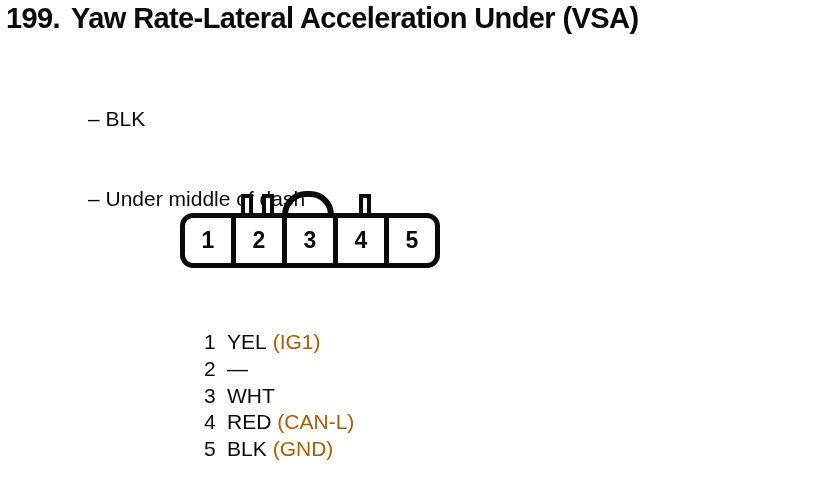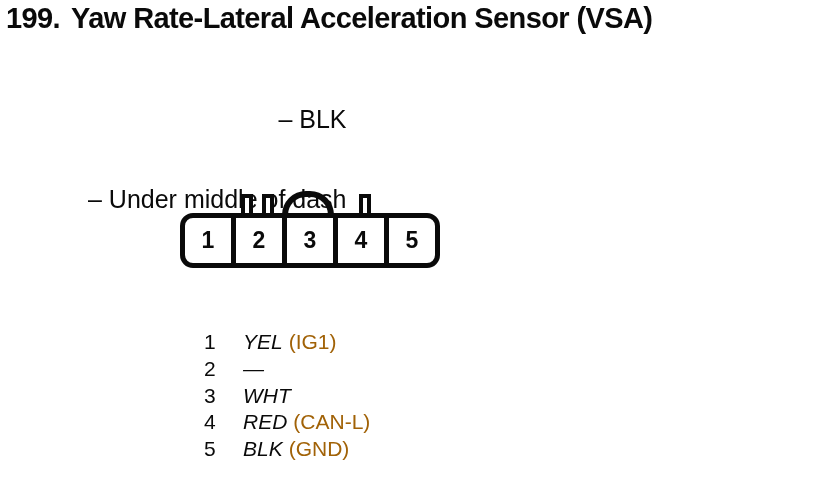--- a/index.html
+++ b/index.html
@@ -26,24 +26,23 @@
     font-size: 29px;
     letter-spacing: -0.6px;
     white-space: nowrap;
   }
   .heading .num { margin-right: 11px; }
   
   .details {
     position: absolute;
     left: 88px;
     top: 53px;
-    font-size: 25px;
+    font-size: 21px;
     line-height: 26.5px;
     white-space: pre;
-    text-align: right;
   }
   
   .connector {
     position: absolute;
     left: 180px;
     top: 191px;
     width: 260px;
     height: 77px;
   }
   .tab {
@@ -95,31 +94,31 @@
   
   .pinout {
     position: absolute;
     left: 204px;
     top: 329px;
     font-size: 21px;
     line-height: 26.8px;
   }
   .pin-row { display: flex; white-space: pre; }
   .pin-num { min-width: 13px; }
-  .wire { margin-left: 26px; font-style: italic; }
+  .wire { margin-left: 10px; }
   .signal { margin-left: 6px; color: #a16207; }
 </style>
 </head>
 <body>
 
 <div class="page">
 
   <div class="heading">
     <span class="num">199.</span>
-    <span class="ttl">Yaw Rate-Lateral Acceleration Sensor (VSA)</span>
+    <span class="ttl">Yaw Rate-Lateral Acceleration Under (VSA)</span>
   </div>
 
   <div class="details">
     <div>– BLK</div>
     <div>– Under middle of dash</div>
   </div>
 
   <div class="connector">
     <div class="tab t1"></div>
     <div class="tab t2"></div>

